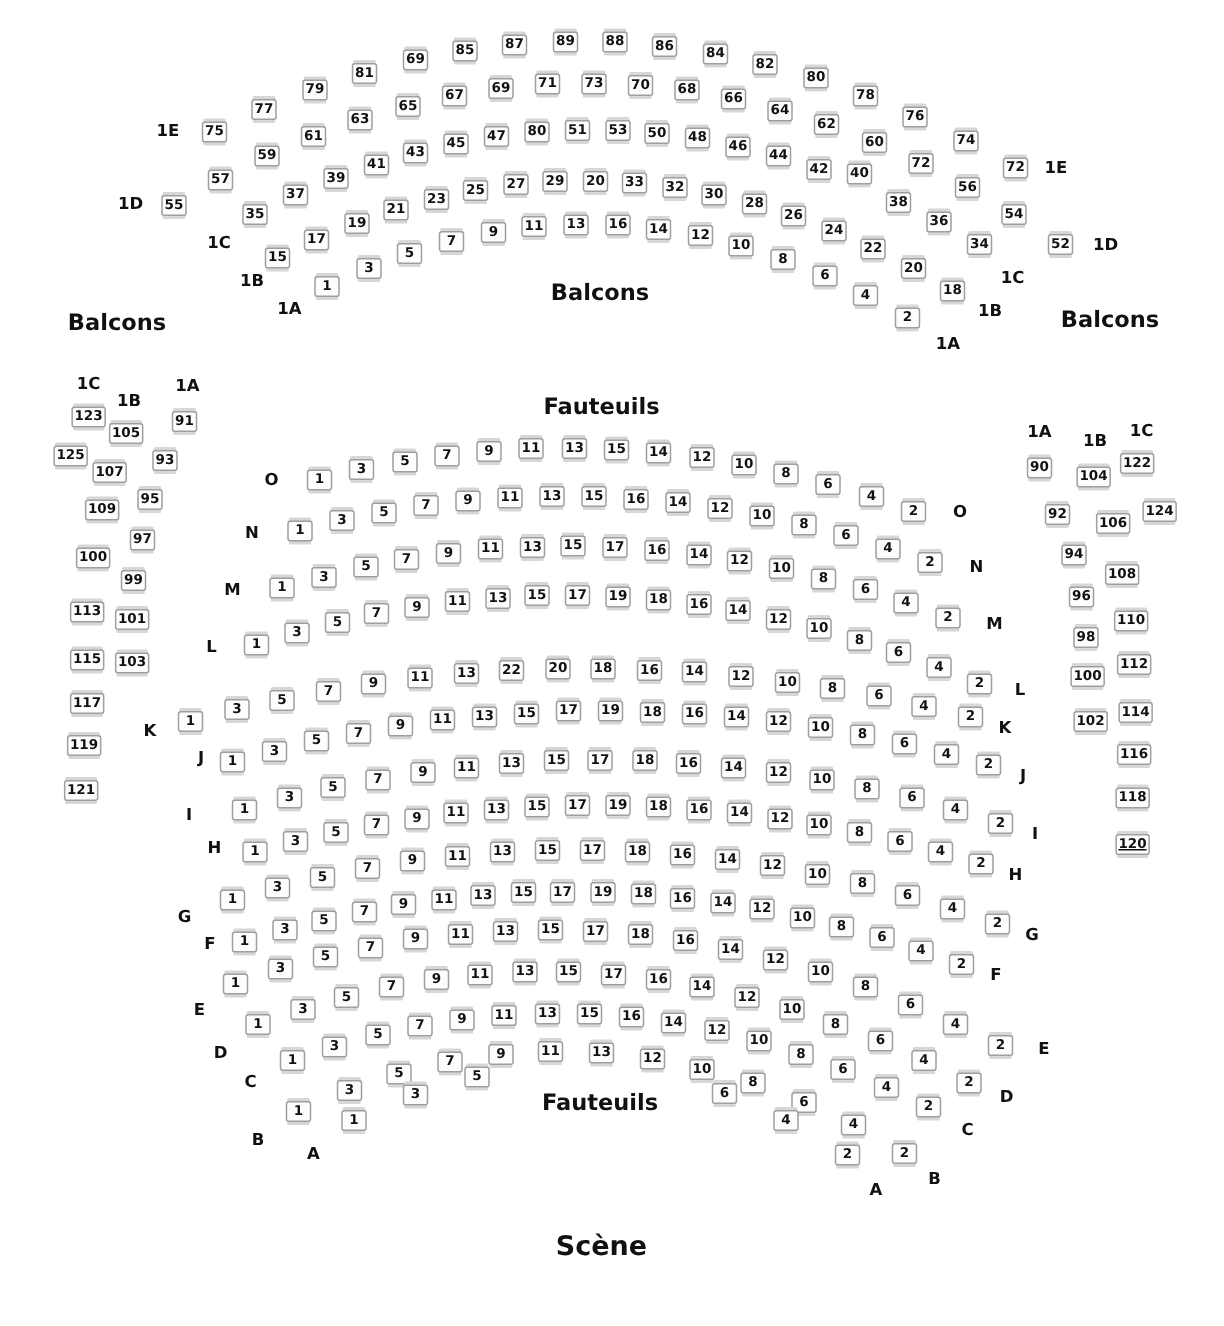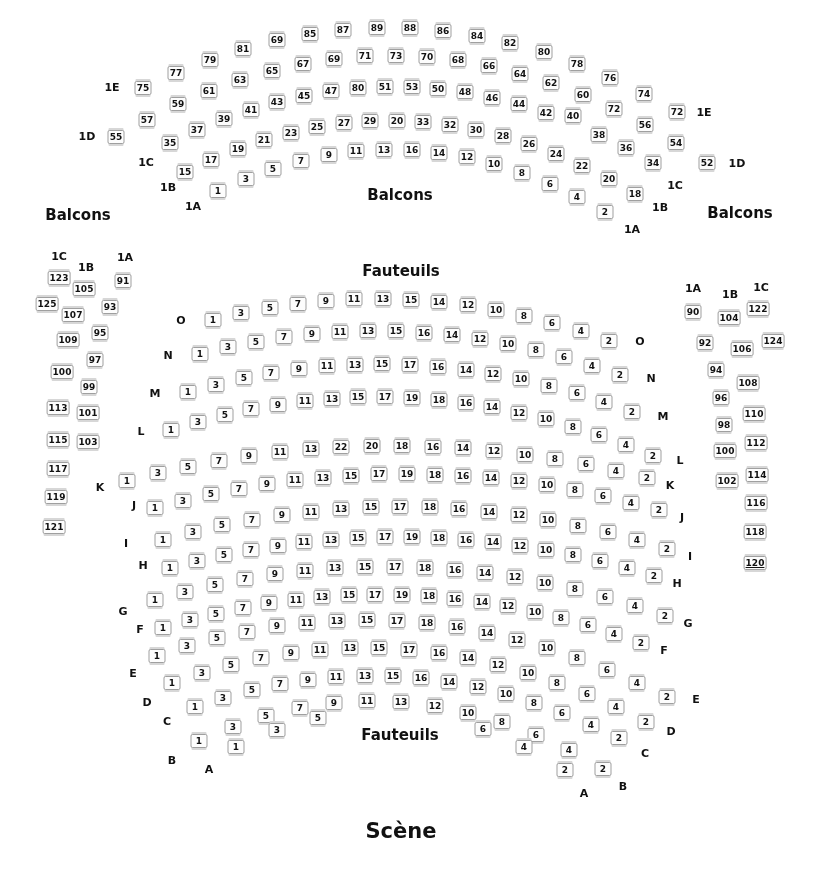--- a/index.html
+++ b/index.html
@@ -18,21 +18,21 @@
 </style>
 </head>
 <body>
 
 <div id="map">
   <div class="seclbl" style="left: 78px; top: 215px; font-size: 15px;">Balcons</div>
   <div class="seclbl" style="left: 400px; top: 195px; font-size: 15px;">Balcons</div>
   <div class="seclbl" style="left: 740px; top: 213px; font-size: 15px;">Balcons</div>
   <div class="seclbl" style="left: 401px; top: 271px; font-size: 15px;">Fauteuils</div>
   <div class="seclbl" style="left: 400px; top: 735px; font-size: 15px;">Fauteuils</div>
-  <div class="seclbl" style="left: 401px; top: 831px; font-size: 21px;">Scène</div>
+  <div class="seclbl" style="left: 401px; top: 831px; font-size: 18px;">Scène</div>
 <div class="seat" style="left: 143px; top: 88px;">75</div>
     <div class="seat" style="left: 176px; top: 73px;">77</div>
     <div class="seat" style="left: 210px; top: 60px;">79</div>
     <div class="seat" style="left: 243px; top: 49px;">81</div>
     <div class="seat" style="left: 277px; top: 40px;">69</div>
     <div class="seat" style="left: 310px; top: 34px;">85</div>
     <div class="seat" style="left: 343px; top: 30px;">87</div>
     <div class="seat" style="left: 377px; top: 28px;">89</div>
     <div class="seat" style="left: 410px; top: 28px;">88</div>
     <div class="seat" style="left: 443px; top: 31px;">86</div>

